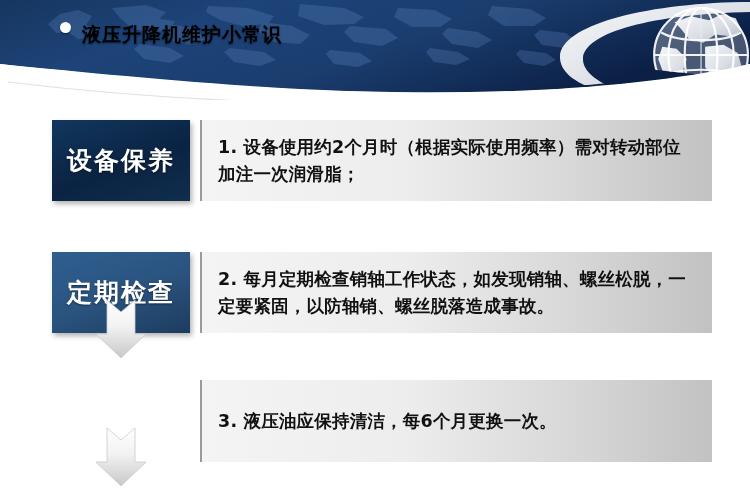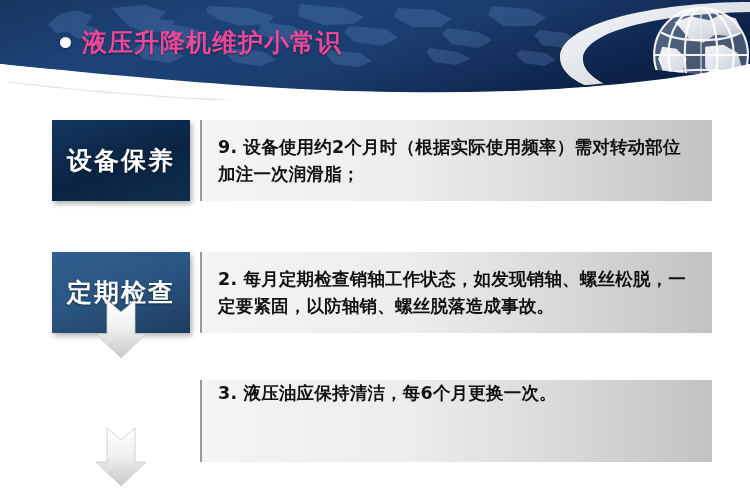--- a/index.html
+++ b/index.html
@@ -35,24 +35,24 @@
     width: 750px;
     height: 100px;
     display: block;
   }
   .banner-title {
     position: absolute;
     left: 60px;
     top: 22px;
     height: 40px;
     display: flex;
-    align-items: center;
+    align-items: flex-start;
     z-index: 5;
-    color: #ec4899;
-    font-size: 25px;
+    color: #000000;
+    font-size: 19px;
     font-weight: 600;
     letter-spacing: 1px;
     text-shadow: 0 1px 2px rgba(0,0,0,0.45);
     white-space: nowrap;
   }
   .bullet-dot {
     display: inline-block;
     width: 11px;
     height: 11px;
     border-radius: 50%;
@@ -115,21 +115,21 @@
     align-items: center;
     padding: 0 14px 0 16px;
   }
   .panel-text {
     color: #111111;
     font-size: 17.5px;
     font-weight: 700;
     line-height: 1.52;
     letter-spacing: 0.2px;
   }
-  .row-3 .panel { align-items: flex-start; }
+  .row-3 .panel { align-items: center; }
 
   
   .arrow {
     position: absolute;
     left: 95px;
     width: 52px;
     height: 62px;
     z-index: 6;
   }
   .arrow-1 { top: 198px; }
@@ -233,21 +233,21 @@
     </div>
   </div>
 
   <div class="rows">
 
     <div class="row row-1">
       <div class="tile tile-1">
         <span>设备保养</span>
       </div>
       <div class="panel">
-        <div class="panel-text">9. 设备使用约2个月时（根据实际使用频率）需对转动部位加注一次润滑脂；</div>
+        <div class="panel-text">1. 设备使用约2个月时（根据实际使用频率）需对转动部位加注一次润滑脂；</div>
       </div>
     </div>
 
     <div class="row row-2">
       <div class="tile tile-2">
         <span>定期检查</span>
       </div>
       <div class="panel">
         <div class="panel-text">2. 每月定期检查销轴工作状态，如发现销轴、螺丝松脱，一定要紧固，以防轴销、螺丝脱落造成事故。</div>
       </div>

